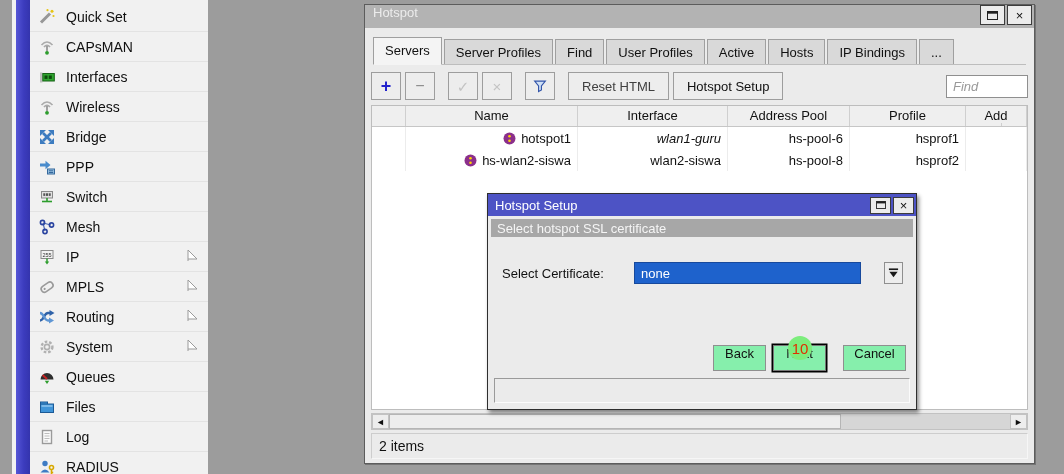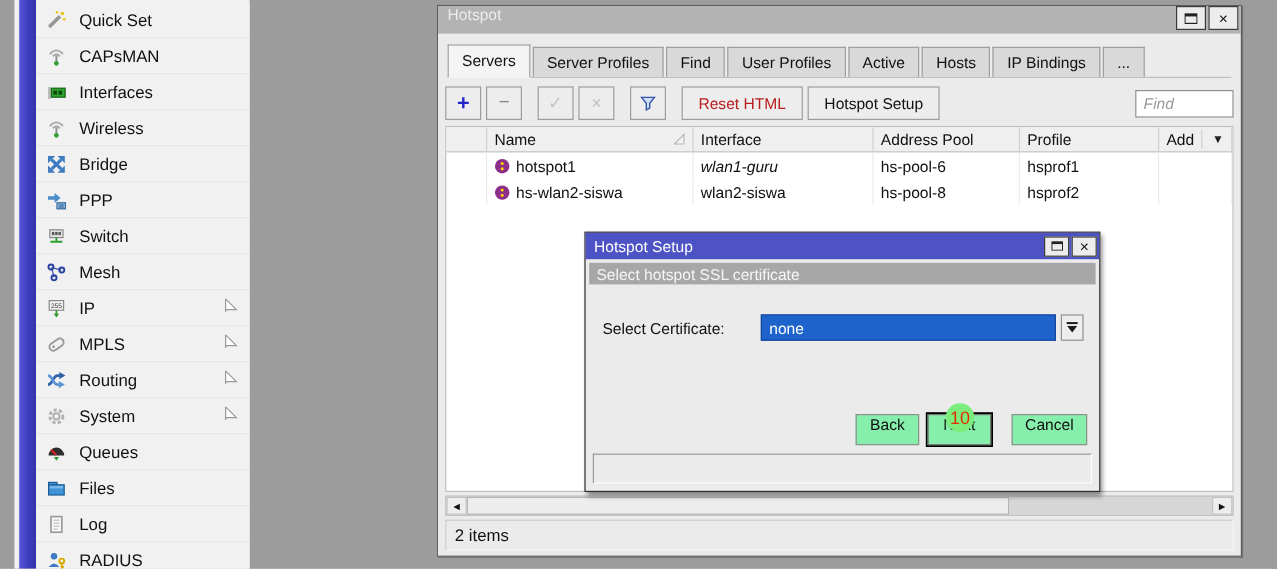--- a/index.html
+++ b/index.html
@@ -34,33 +34,33 @@
          border-bottom:none; white-space:nowrap; cursor:default; }
   .tab.active { background:#f4f4f4; padding-bottom:6px; margin-bottom:-1px; border-bottom:1px solid #f4f4f4; }
 
   .toolbar { position:absolute; top:66px; left:6px; right:6px; height:30px; display:flex; align-items:center; gap:4px; }
   .tbtn { height:28px; min-width:30px; background:#ededed; border:1px solid #9d9d9d;
           display:flex; align-items:center; justify-content:center; font-size:15px; cursor:default; }
   .tbtn.txt { padding:0 13px; font-size:13px; }
   .glyph-plus { color:#2222cc; font-weight:bold; font-size:18px; line-height:1; }
   .glyph-minus { color:#8a8a8a; font-size:16px; line-height:1; }
   .glyph-dim { color:#c3c3c3; font-size:15px; line-height:1; }
-  .disabled-label { color:#b91c1c; }
+  .disabled-label { color:#404040; }
   .sp6 { width:5px; flex:0 0 5px; }
   .find-input { margin-left:auto; width:82px; height:23px; border:1px solid #8f8f8f; background:#fff;
                 font-size:13px; padding:0 6px; font-family:inherit; }
   .find-input::placeholder { color:#9a9a9a; font-style:italic; }
 
   .table-area { position:absolute; top:100px; left:6px; right:6px; bottom:53px;
                 background:#fff; border:1px solid #bdbdbd; overflow:hidden; }
   .thead { display:flex; height:21px; background:#efefef; border-bottom:1px solid #c6c6c6; }
-  .th { font-size:13px; padding:2px 6px; border-right:1px solid #cfcfcf; display:flex; align-items:center; white-space:nowrap; overflow:hidden; }
+  .th { font-size:13px; padding:2px 6px; border-right:1px solid #cfcfcf; display:flex; align-items:center; white-space:nowrap; overflow:hidden;flex-direction:column; }
   .trow { display:flex; height:22px; align-items:center; }
   .td { font-size:13px; padding:2px 6px; height:100%; border-right:1px solid #ececec;
-        display:flex; align-items:center; gap:5px; white-space:nowrap; overflow:hidden; }
+        display:flex; align-items:center; gap:5px; white-space:nowrap; overflow:hidden;justify-content:flex-end; }
   .c0 { width:34px; flex:0 0 34px; } .c1 { width:172px; flex:0 0 172px; }
   .c2 { width:150px; flex:0 0 150px; } .c3 { width:122px; flex:0 0 122px; }
   .c4 { width:116px; flex:0 0 116px; } .c5 { flex:1; }
   .italic { font-style:italic; }
   .sort-icon { margin-left:auto; }
   .add-arrow { margin-left:auto; font-size:10px; color:#222; padding-left:8px; border-left:1px solid #cfcfcf; height:100%; display:flex; align-items:center; }
 
   .hscroll { position:absolute; bottom:33px; left:6px; right:6px; height:17px; display:flex;
              background:#cfcfcf; border:1px solid #c2c2c2; }
   .scroll-btn { width:17px; flex:0 0 17px; background:#ededed; border:1px solid #c2c2c2;
@@ -74,21 +74,21 @@
 
   
   .dlg { position:absolute; left:487px; top:193px; width:430px; height:217px;
          background:#ebebeb; border:1px solid #2e2e2e; box-shadow:2px 3px 4px rgba(0,0,0,.45); z-index:10; }
   .dlg-titlebar { position:absolute; top:0; left:0; right:0; height:22px; background:#4d53c5;
                   display:flex; align-items:center; padding:0 2px 0 7px; }
   .dlg-title { color:#fff; font-size:13px; }
   .dlg-banner { position:absolute; top:25px; left:3px; right:3px; height:18px; background:#a7a7a7;
                 color:#f5f5f5; font-size:13px; line-height:19px; padding-left:6px; }
   .cert-label { position:absolute; top:72px; left:14px; font-size:13px; }
-  .combo { position:absolute; top:68px; left:146px; width:246px; height:22px; background:#1e62cc;
+  .combo { position:absolute; top:68px; left:146px; width:227px; height:22px; background:#1e62cc;
            border:1px solid #17499c; color:#fff; font-size:13px; display:flex; align-items:center; padding:0 6px; cursor:default; }
   .combo-btn { position:absolute; top:68px; left:396px; width:19px; height:22px; background:#ededed;
                border:1px solid #8f8f8f; display:flex; align-items:center; justify-content:center; cursor:default; }
   .badge { position:absolute; top:120px; left:300px; width:24px; height:24px; border-radius:50%;
            background:#7ded7d; color:#e03000; font-size:15px; display:flex; align-items:center; justify-content:center; z-index:12;margin-top:22px; }
   .dbtn { position:absolute; top:151px; height:26px; background:#86efac; border:1px solid #8f8f8f;
           font-size:13px; font-family:inherit; display:flex; align-items:flex-start; justify-content:center; cursor:default; }
   .btn-back { left:225px; width:53px; }
   .btn-next { left:285px; width:53px; border:1px solid #777; box-shadow:0 0 0 1.5px #000; }
   .btn-cancel { left:355px; width:63px; }

